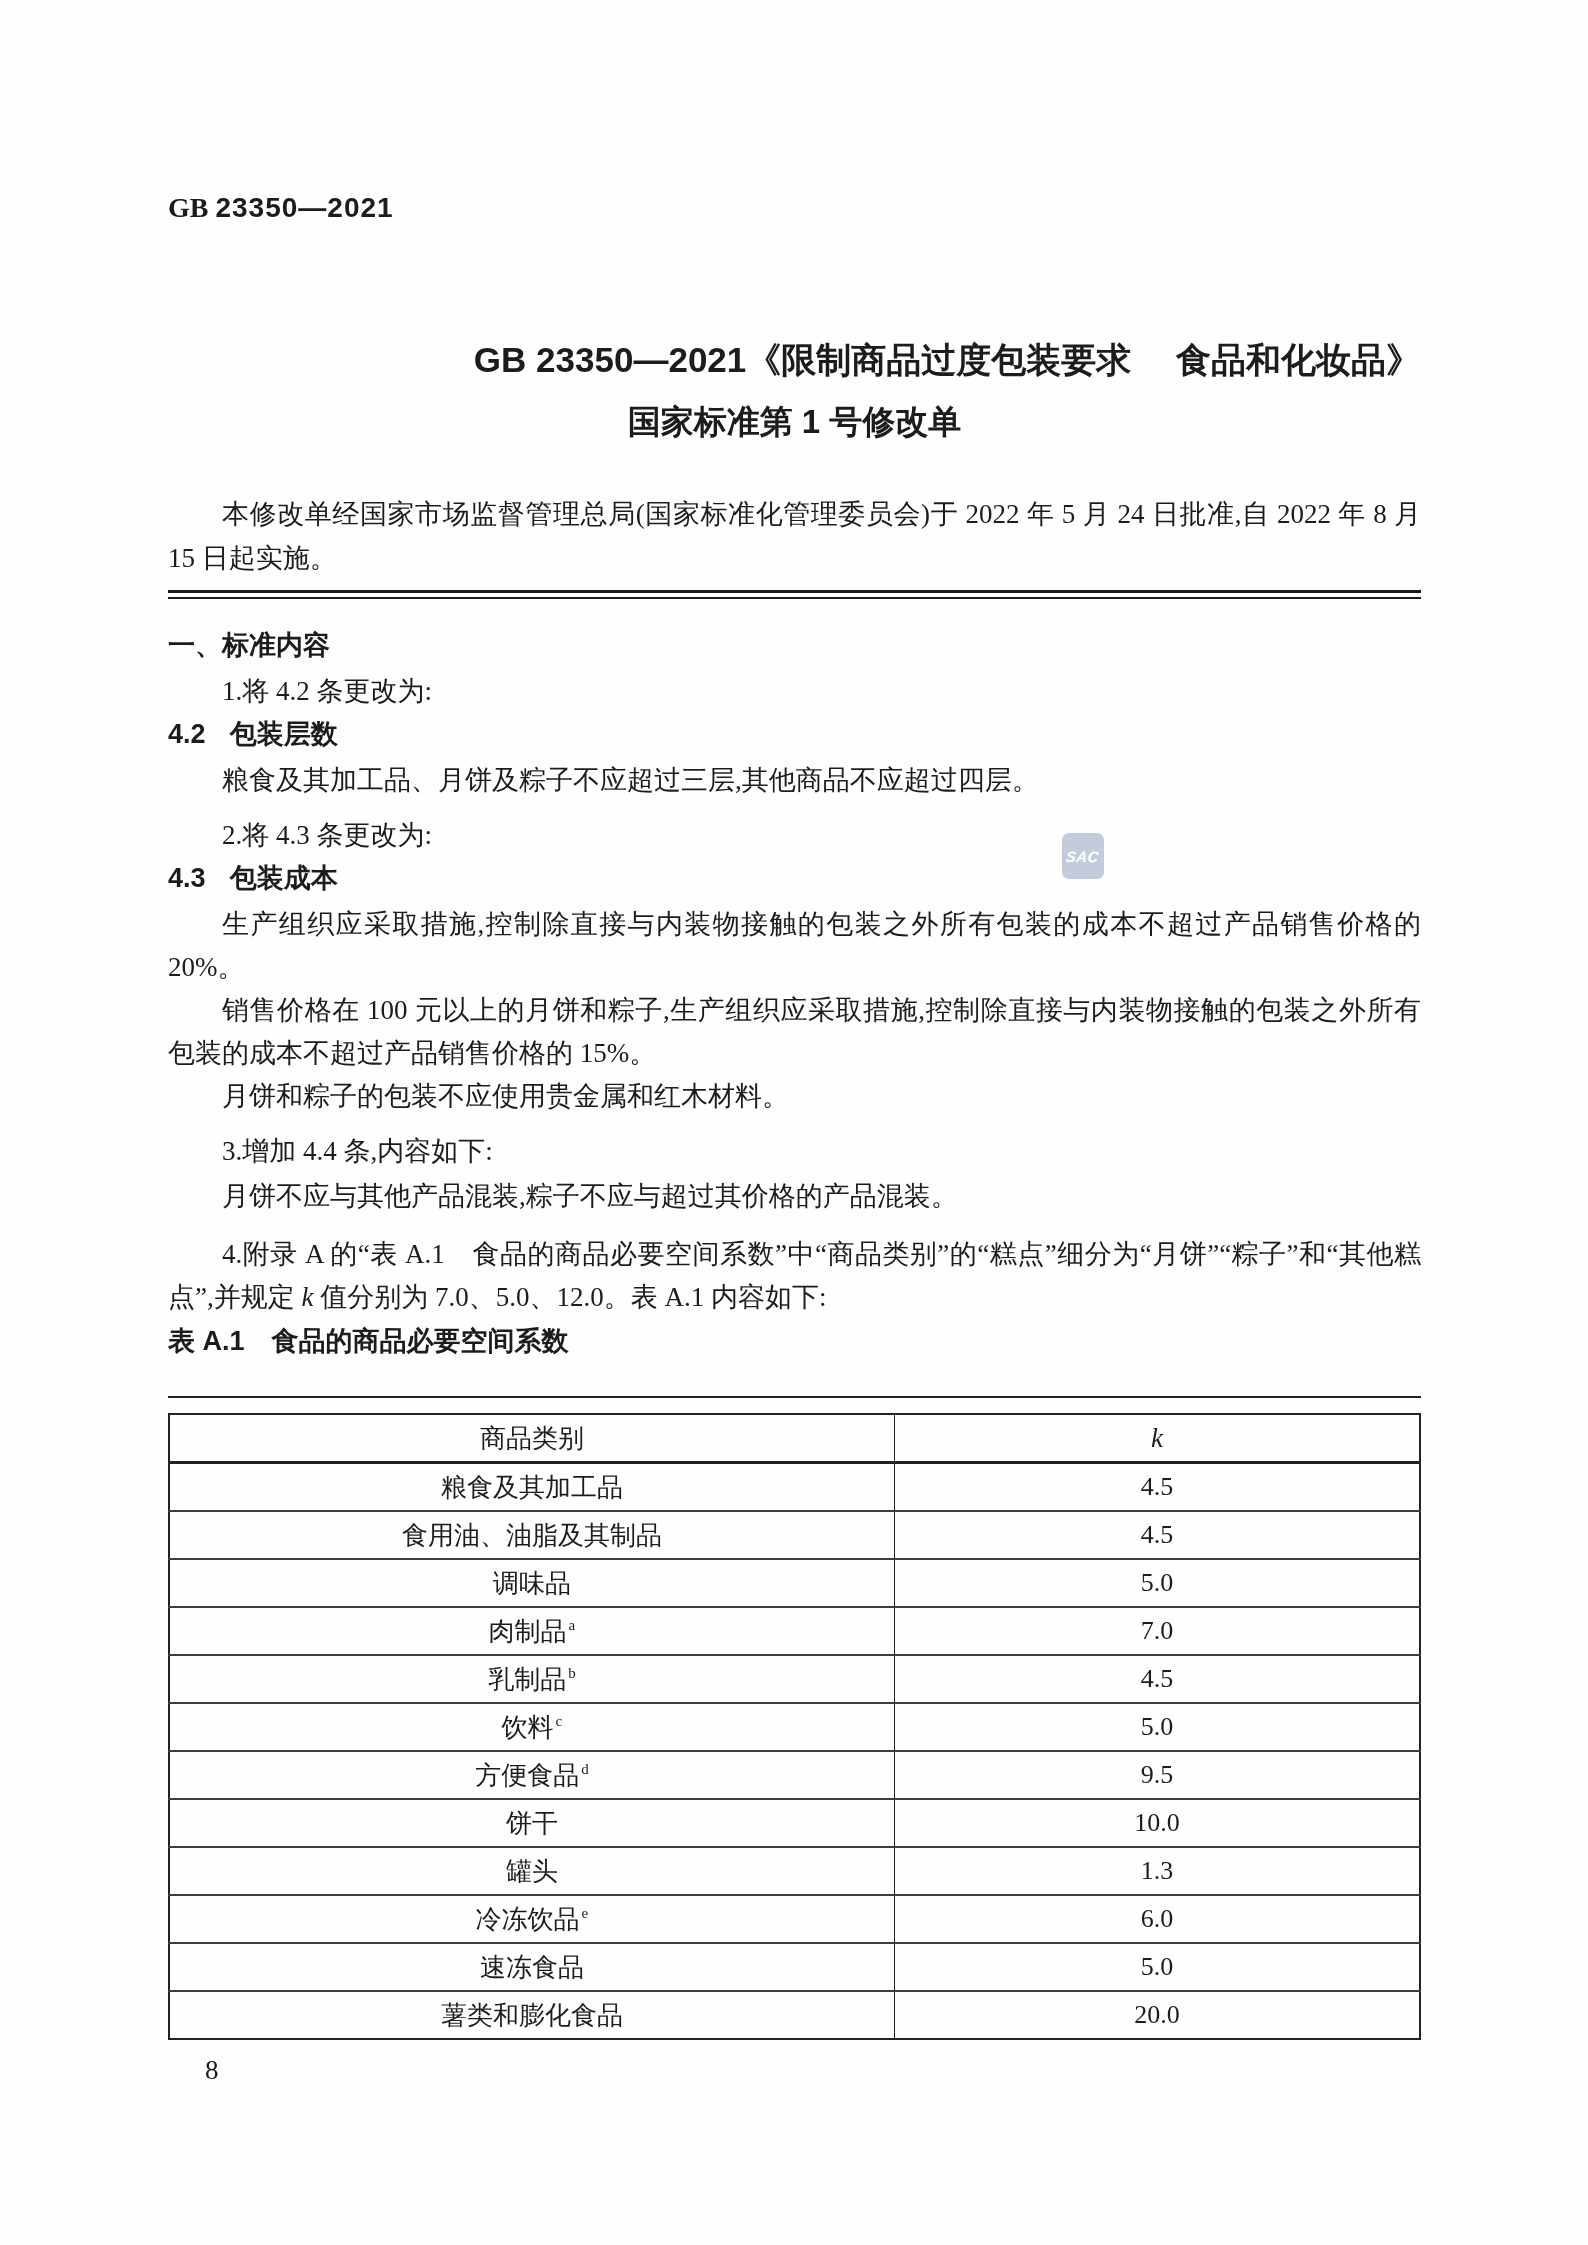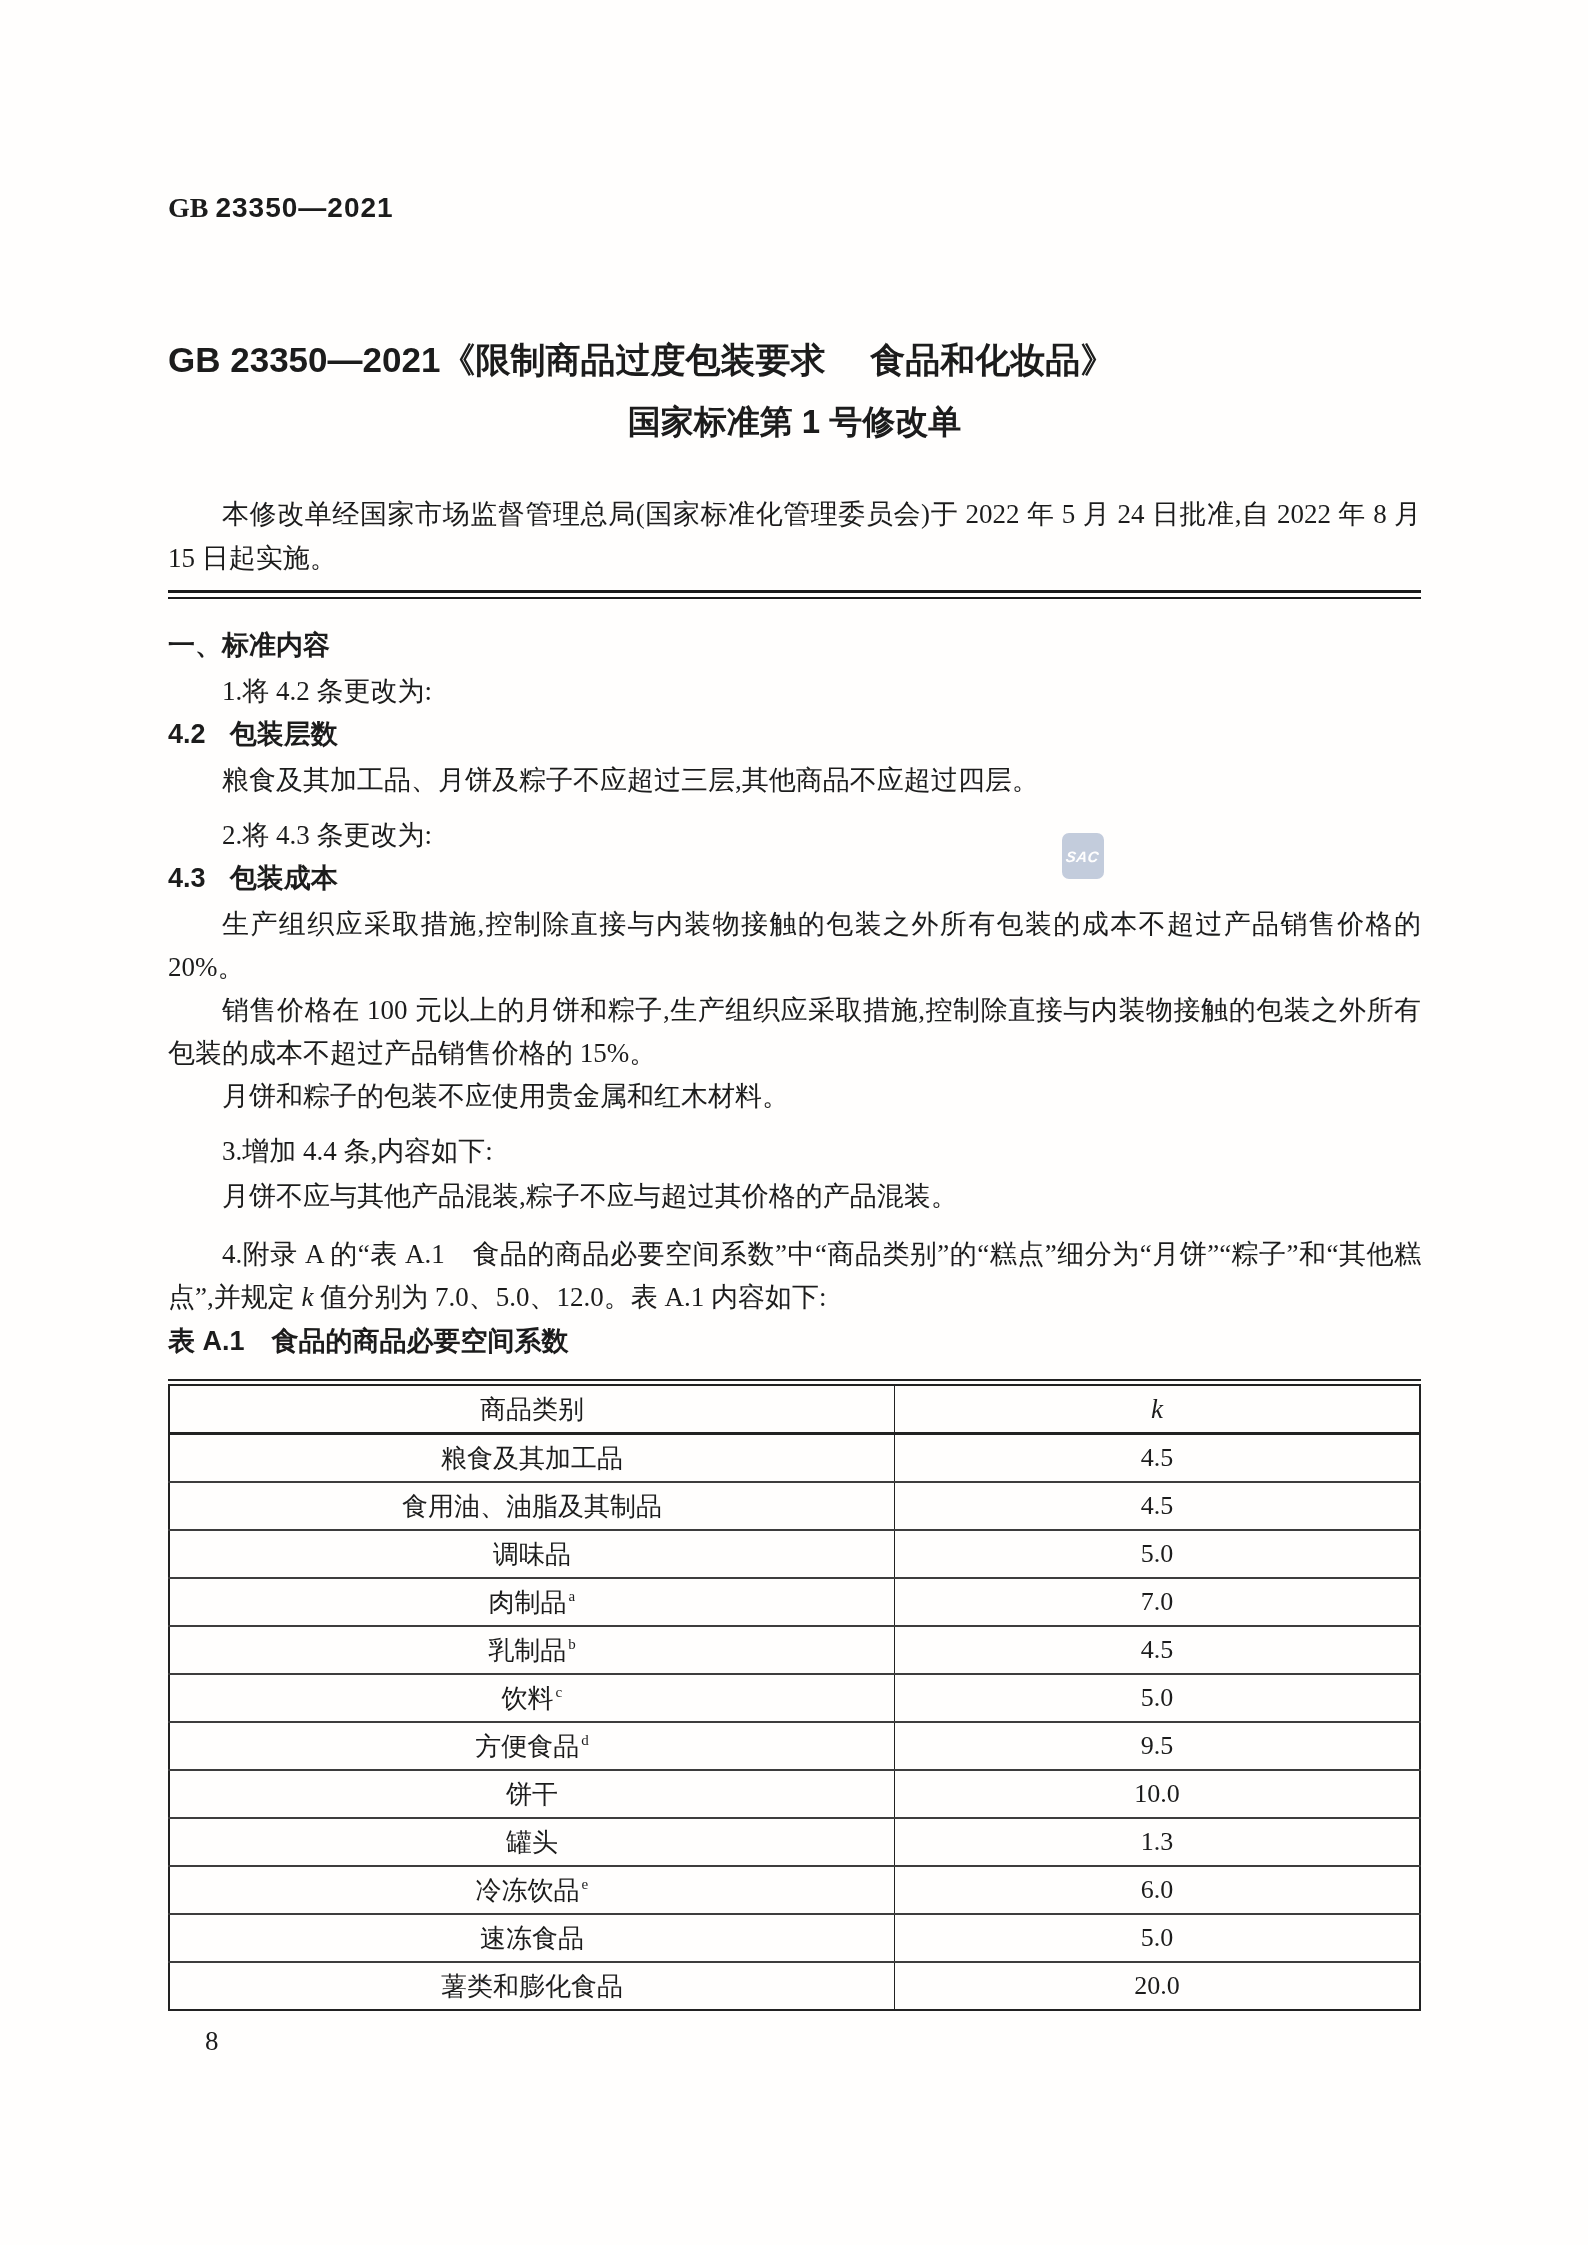--- a/index.html
+++ b/index.html
@@ -26,21 +26,21 @@
     font-weight:bold;
     font-family:"Liberation Serif","DejaVu Serif",serif;
   }
   .doc-header .num{
     font-family:"Liberation Sans","DejaVu Sans",sans-serif;
     font-weight:600;
     letter-spacing:1px;
   }
   .title-line1{
     margin:116px 0 0 0;
-    text-align:left;
+    text-align:right;
     font-size:35px;
     line-height:40px;
     font-weight:bold;
     font-family:"Liberation Sans","DejaVu Sans",sans-serif;
   }
   .title-line2{
     margin:22px 0 0 0;
     text-align:center;
     font-size:33px;
     line-height:40px;
@@ -95,23 +95,23 @@
     font-family:"Liberation Serif","DejaVu Serif",serif;
   }
   .table-title{
     margin:4px 0 0 0;
     font-size:27px;
     line-height:36px;
     font-weight:bold;
     font-family:"Liberation Sans","DejaVu Sans",sans-serif;
   }
   .table-wrap{
-    margin-top:20px;
+    margin-top:37px;
     border-top:2px solid #222;
-    padding-top:3px;
+    padding-top:15px;
   }
   table.coef{
     width:100%;
     border-collapse:collapse;
     border:2px solid #222;
     table-layout:fixed;
   }
   table.coef th, table.coef td{
     height:46px;
     text-align:center;

